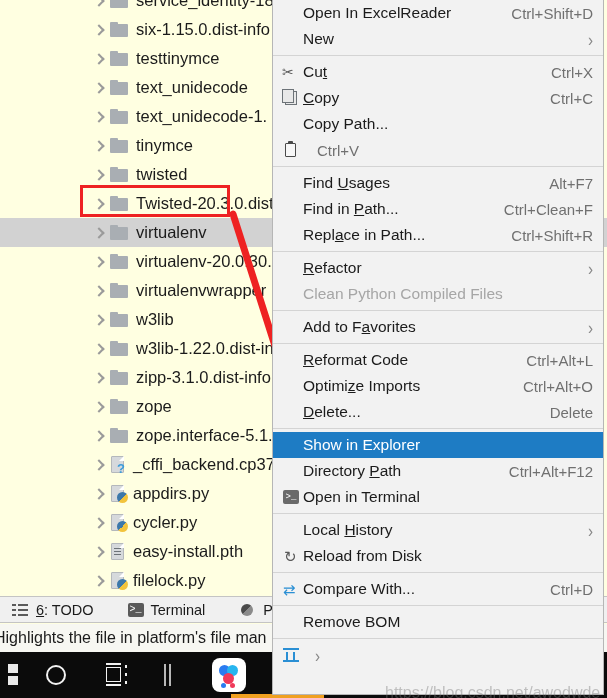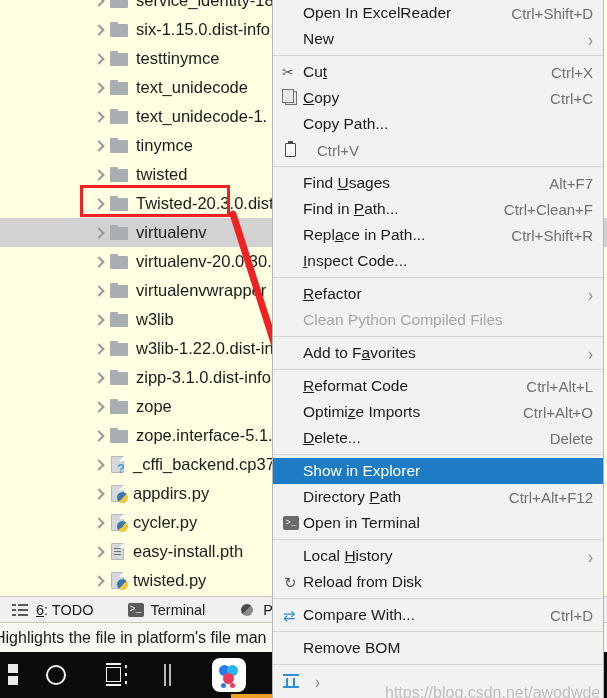--- a/index.html
+++ b/index.html
@@ -428,21 +428,21 @@
           <span class="lines"></span>
         </span>
         <span class="name">easy-install.pth</span>
       </div>
       <div class="row" style="padding-left: 92px;">
         <span class="arrow"></span>
         <span class="fileicon">
           <span class="sheet"></span>
           <span class="py"></span>
         </span>
-        <span class="name">twisted.py</span>
+        <span class="name">filelock.py</span>
       </div>
       <div class="row" style="padding-left: 92px;"></div>
     </div>
 
   <div id="redbox"></div>
 
   <svg id="redarrow" width="607" height="698">
     <line x1="233" y1="214" x2="305" y2="440" stroke="#ee2222" stroke-width="7" stroke-linecap="round"></line>
     <polygon points="296,423 318,462 288,452" fill="#ee2222"></polygon>
   </svg>
@@ -534,24 +534,20 @@
       <div class="mi">
         <span class="mi-ic"></span>
         <span class="mi-label">Find in <u>P</u>ath...</span>
         <span class="mi-short">Ctrl+Clean+F</span>
       </div>
       <div class="mi">
         <span class="mi-ic"></span>
         <span class="mi-label">Repl<u>a</u>ce in Path...</span>
         <span class="mi-short">Ctrl+Shift+R</span>
       </div>
-      <div class="mi">
-        <span class="mi-ic"></span>
-        <span class="mi-label"><u>I</u>nspect Code...</span>
-      </div>
       <div class="msep"></div>
       <div class="mi">
         <span class="mi-ic"></span>
         <span class="mi-label"><u>R</u>efactor</span>
         <span class="mi-sub">›</span>
       </div>
       <div class="mi disabled">
         <span class="mi-ic"></span>
         <span class="mi-label">Clean Python Compiled Files</span>
       </div>

